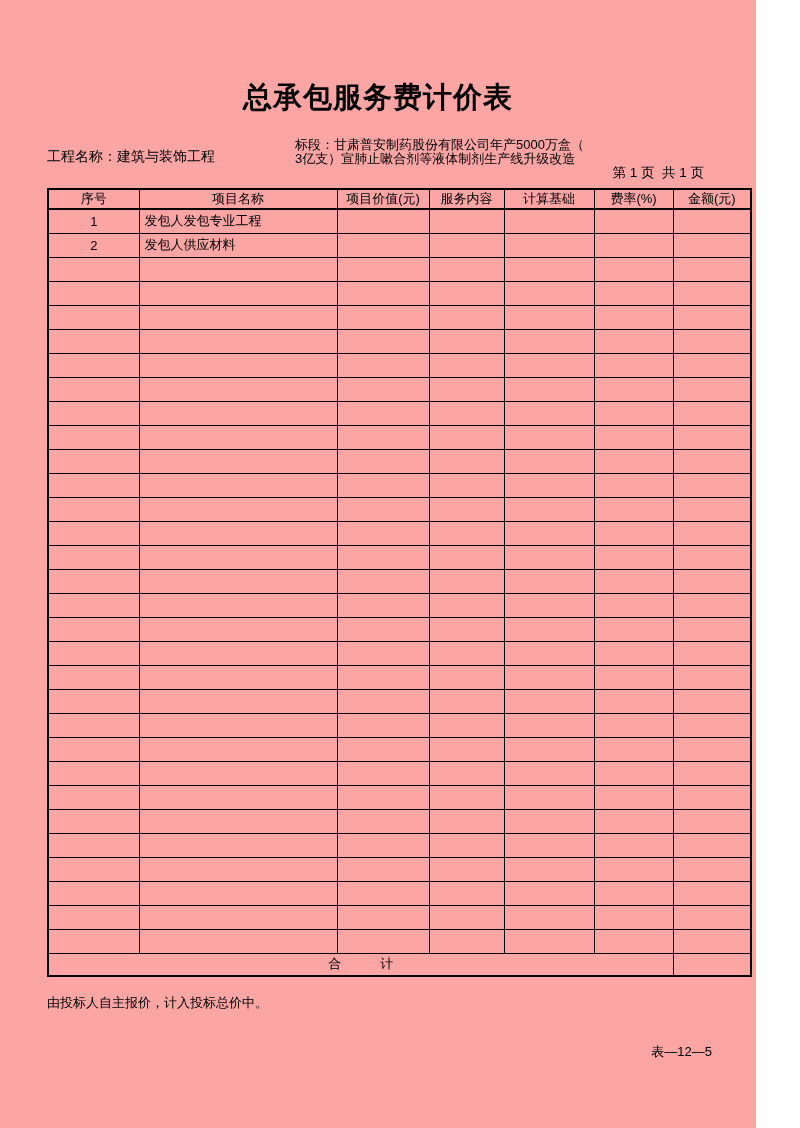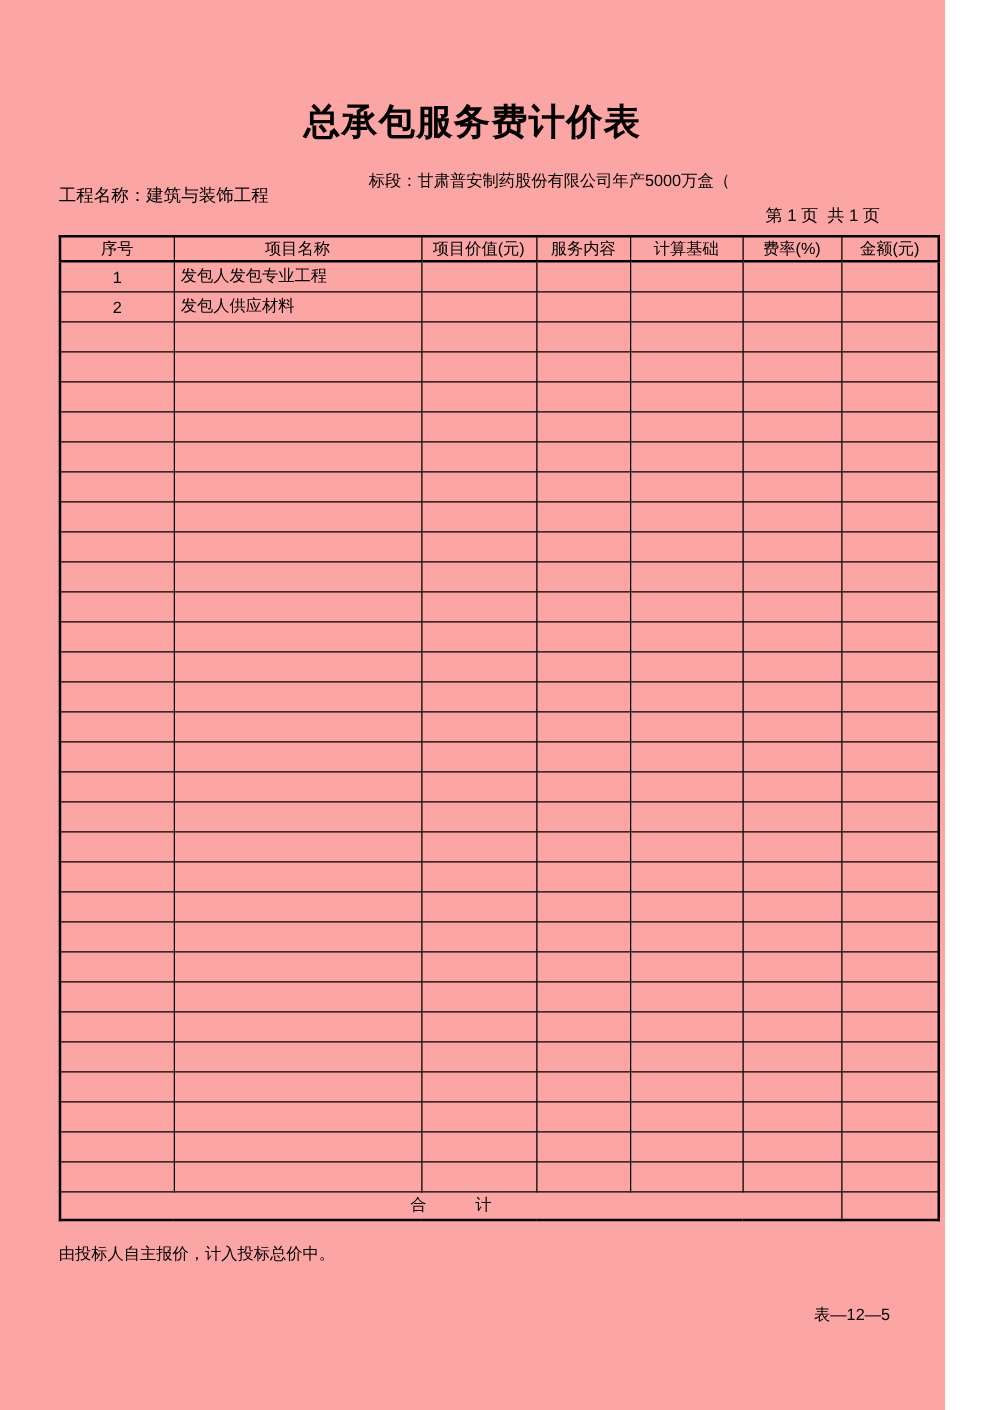--- a/index.html
+++ b/index.html
@@ -94,20 +94,21 @@
 </style>
 </head>
 <body>
 
 <div class="page">
 
   <h1 class="doc-title">总承包服务费计价表</h1>
 
   <div class="bid-section">
     <div>标段：甘肃普安制药股份有限公司年产5000万盒（</div>
+    <div>3亿支）宣肺止嗽合剂等液体制剂生产线升级改造</div>
   </div>
 
   <div class="project-name">工程名称：建筑与装饰工程</div>
 
   <div class="page-info">第 1 页  共 1 页</div>
 
   <table class="fee-table">
     <colgroup>
       <col style="width:91px">
       <col style="width:198px">

